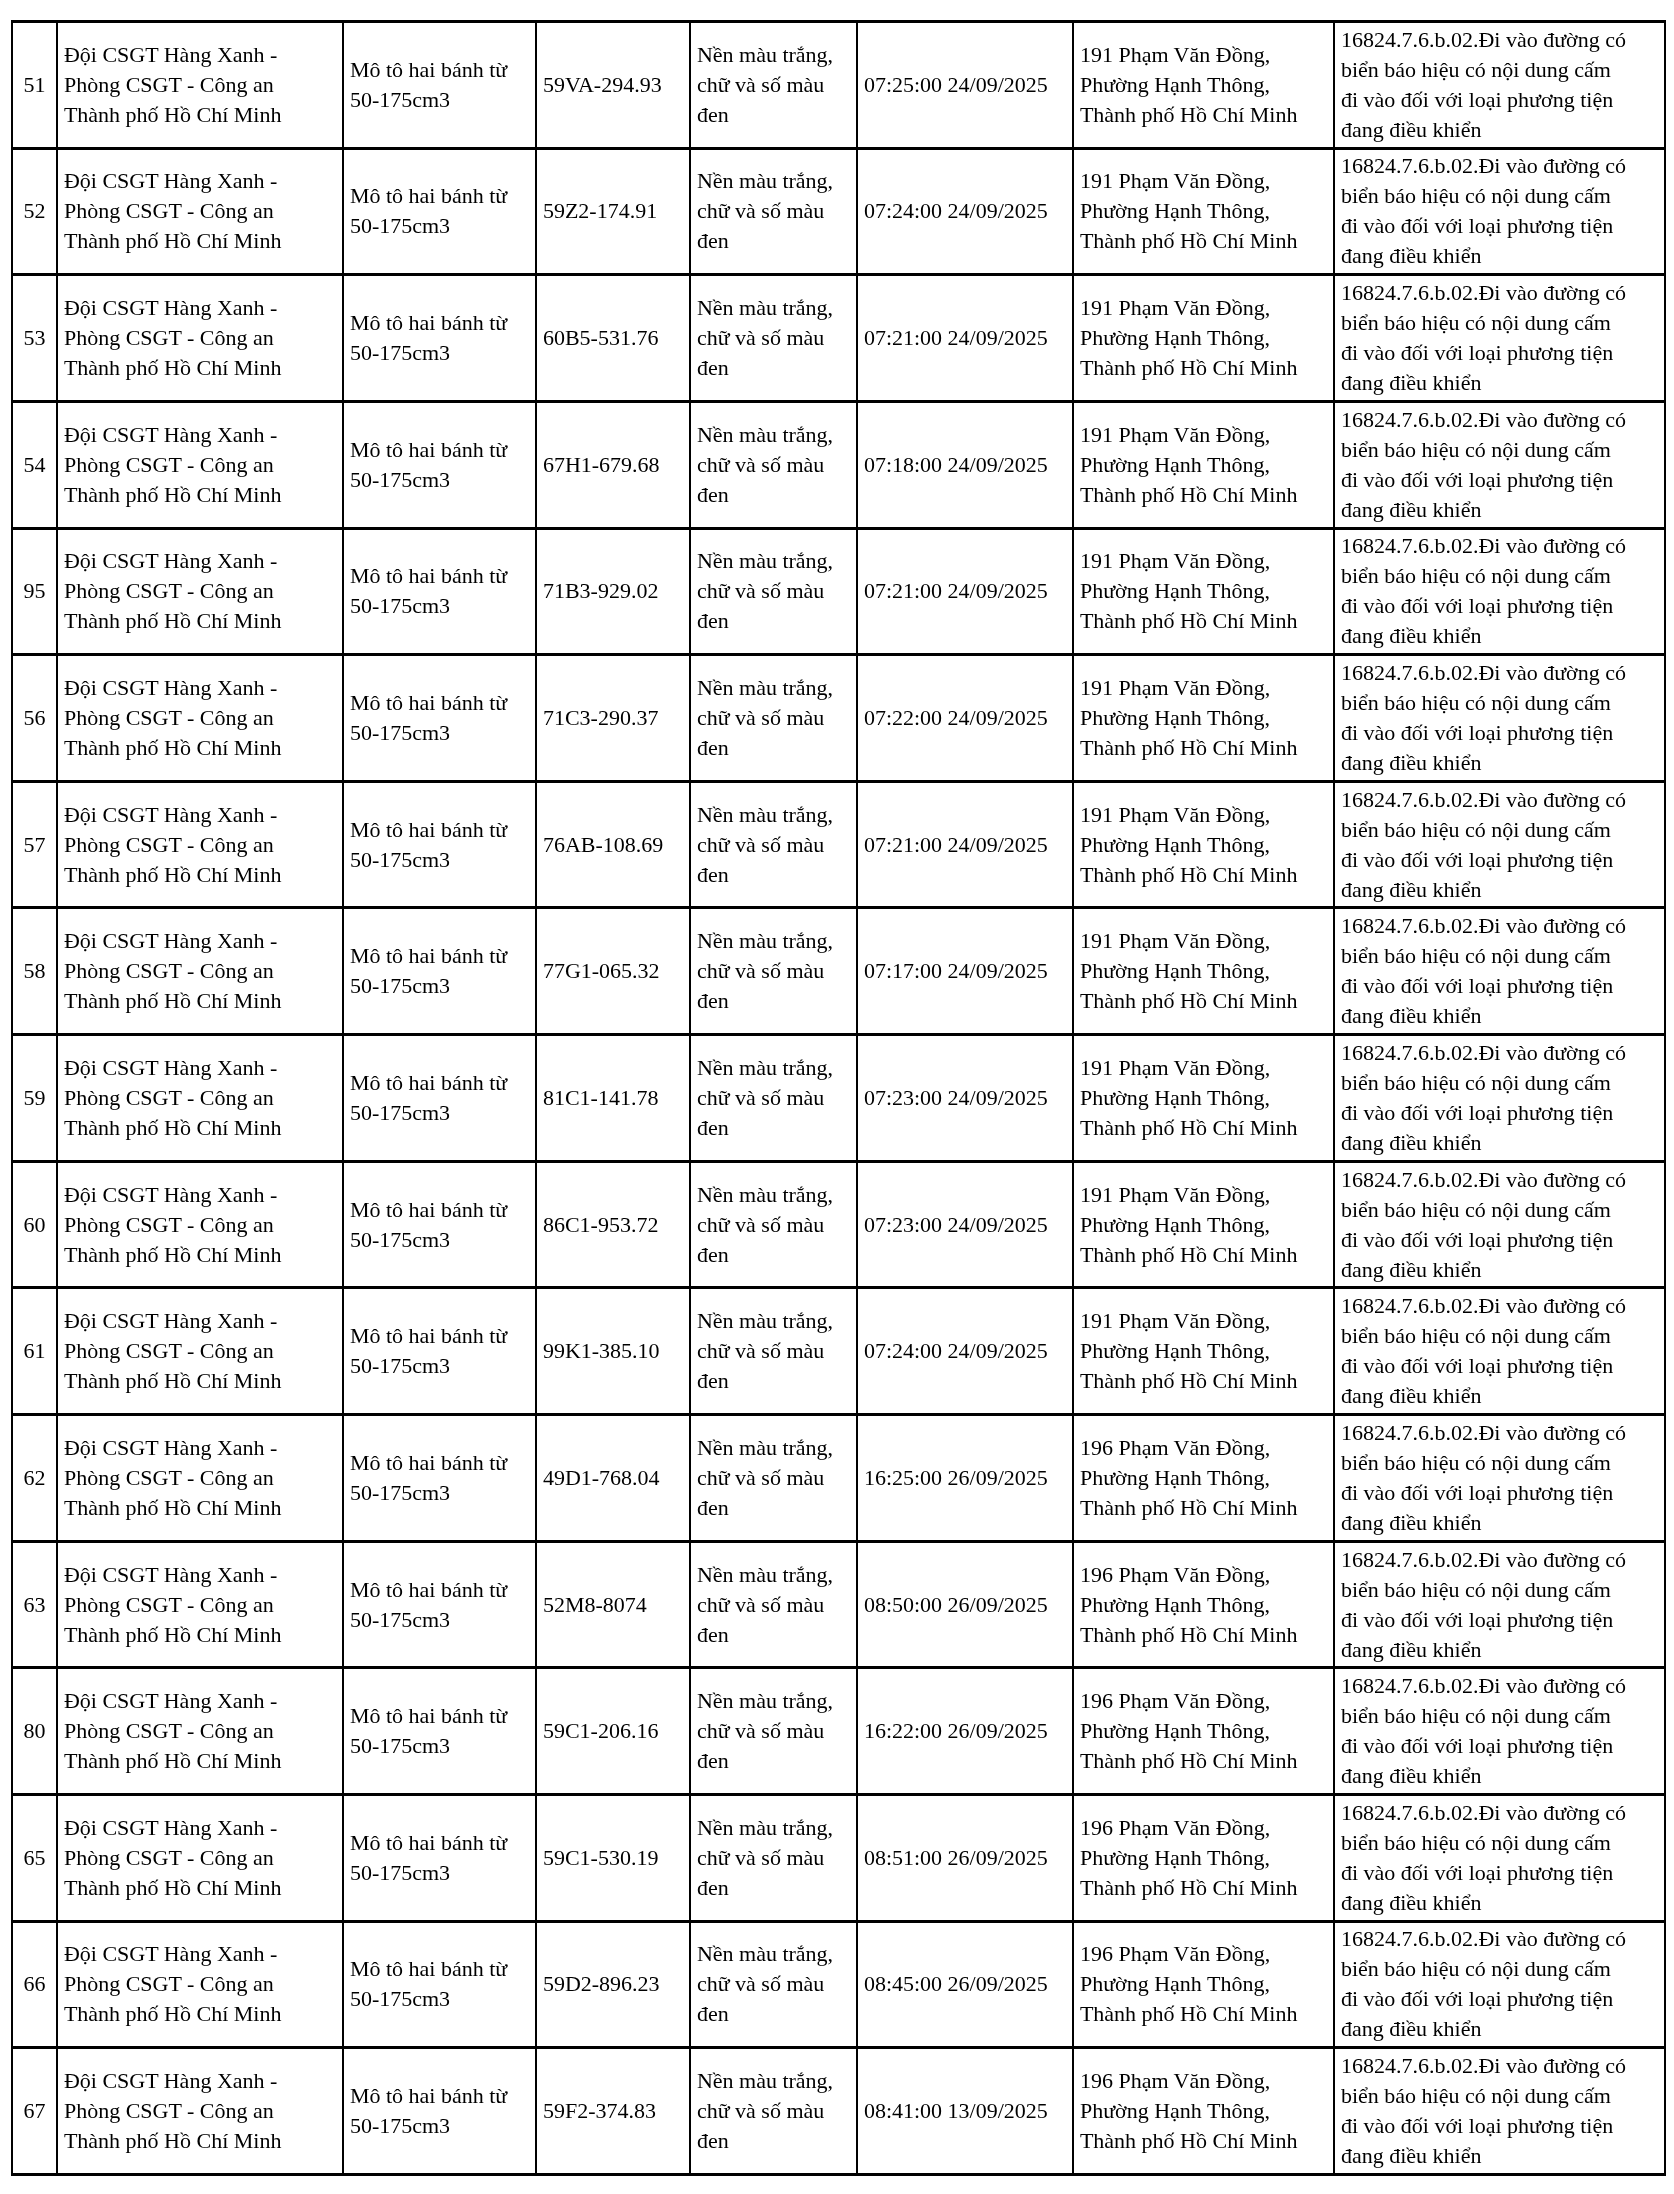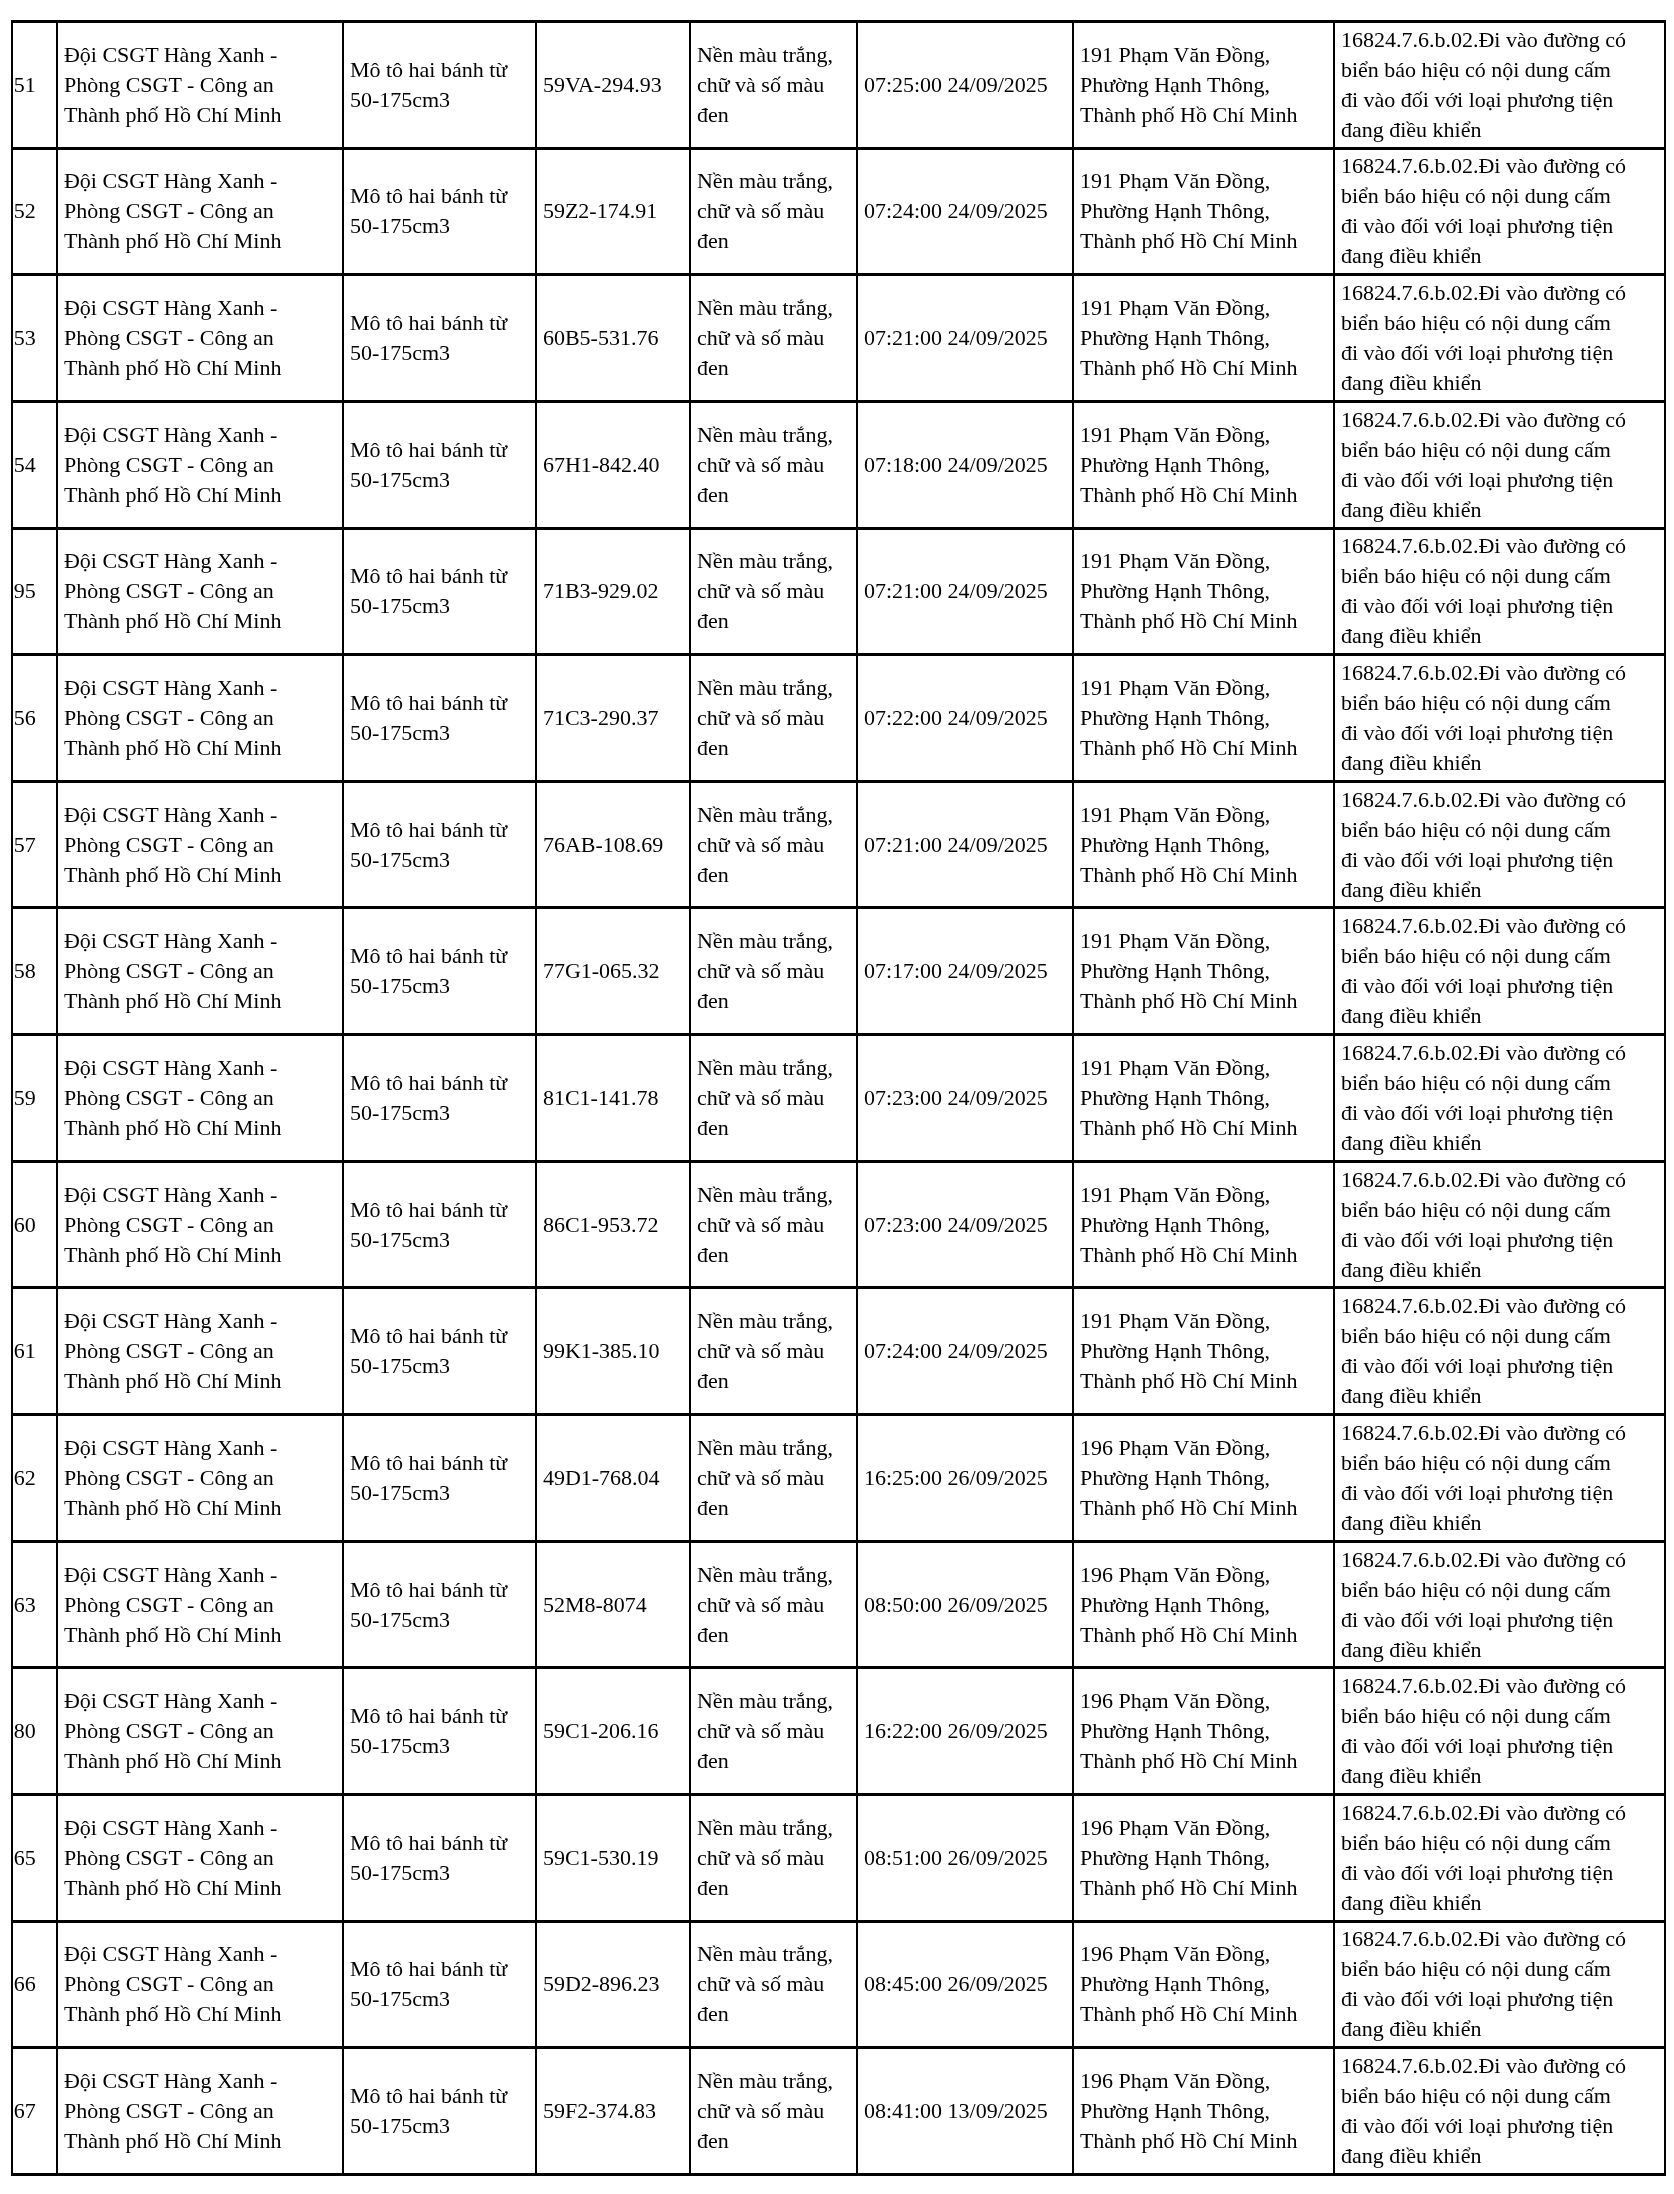--- a/index.html
+++ b/index.html
@@ -24,20 +24,21 @@
     border-bottom-width: 3.3px;
     font-size: 22px;
     line-height: 30px;
     vertical-align: middle;
     text-align: left;
     padding: 1.7px 3.3px 1.7px 5.9px;
     white-space: pre-line;
     overflow: hidden;
   }
   table.viol td.stt {
+    text-align: center;
     padding: 1.7px 0.8px;
     white-space: normal;
   }
   col.c-no   { width: 45px; }
   col.c-unit { width: 286px; }
   col.c-veh  { width: 193px; }
   col.c-plate{ width: 154px; }
   col.c-style{ width: 167px; }
   col.c-time { width: 216px; }
   col.c-addr { width: 261px; }
@@ -118,21 +119,21 @@
 đi vào đối với loại phương tiện
 đang điều khiển</td>
   </tr>
       <tr>
     <td class="stt">54</td>
     <td>Đội CSGT Hàng Xanh -
 Phòng CSGT - Công an
 Thành phố Hồ Chí Minh</td>
     <td>Mô tô hai bánh từ
 50-175cm3</td>
-    <td>67H1-842.40</td>
+    <td>67H1-679.68</td>
     <td>Nền màu trắng,
 chữ và số màu
 đen</td>
     <td>07:18:00 24/09/2025</td>
     <td>191 Phạm Văn Đồng,
 Phường Hạnh Thông,
 Thành phố Hồ Chí Minh</td>
     <td>16824.7.6.b.02.Đi vào đường có
 biển báo hiệu có nội dung cấm
 đi vào đối với loại phương tiện

